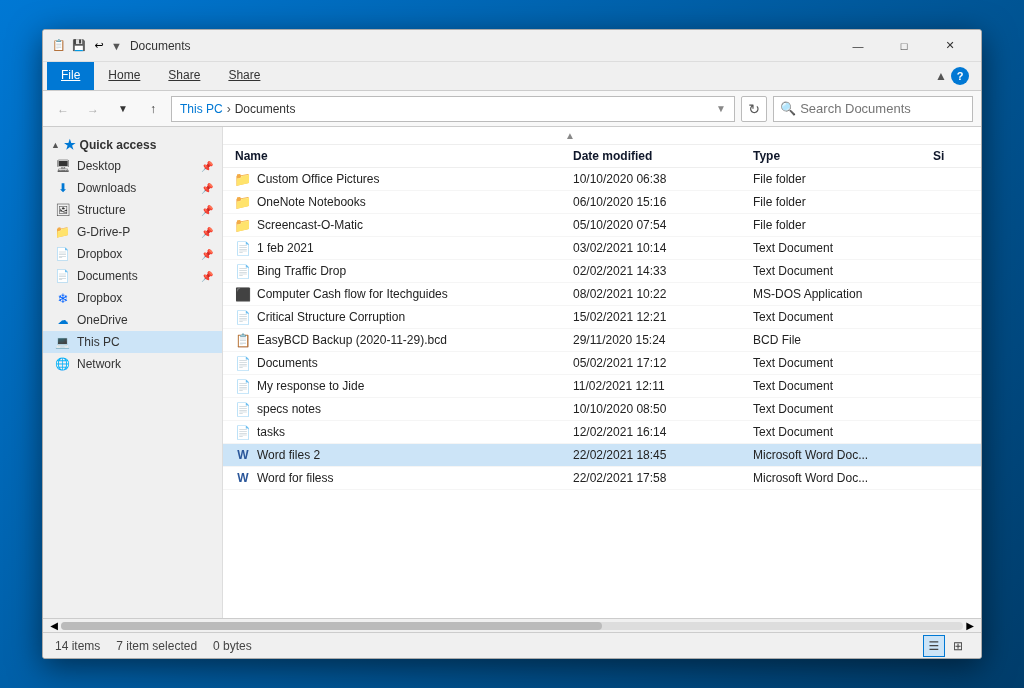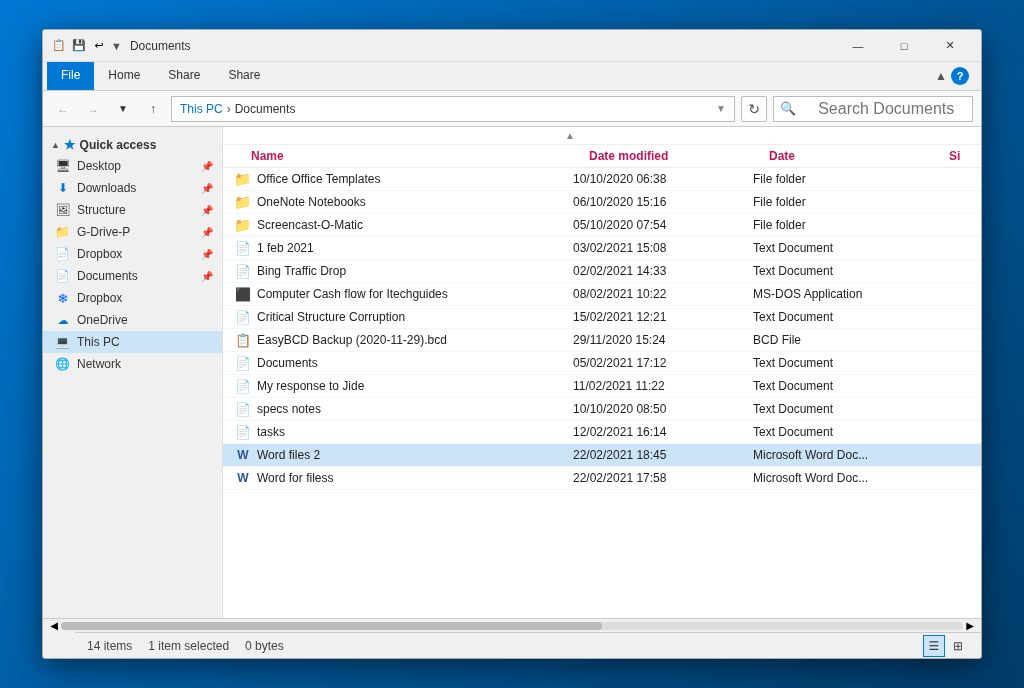--- a/index.html
+++ b/index.html
@@ -82,20 +82,21 @@
       display: flex;
       align-items: center;
       padding: 0 4px;
     }
     .ribbon-tab {
       padding: 6px 14px;
       font-size: 12px;
       cursor: pointer;
       color: #333;
       border-bottom: 2px solid transparent;
+      text-decoration: underline;
     }
     .ribbon-tab.active {
       background: #0078d4;
       color: white;
       padding: 6px 14px;
     }
     .ribbon-right {
       margin-left: auto;
       display: flex;
       align-items: center;
@@ -163,24 +164,23 @@
       align-items: center;
       padding: 0 6px;
       gap: 4px;
       font-size: 12px;
       color: #888;
     }
     .search-bar input {
       border: none;
       outline: none;
       background: transparent;
-      font-size: 16px;
+      font-size: 13px;
       color: #333;
       width: 100%;
-      margin-left: 18px;
     }
 
     
     .main-content {
       display: flex;
       flex: 1;
       overflow: hidden;
     }
 
     
@@ -230,25 +230,25 @@
     .file-list-container {
       flex: 1;
       overflow-y: auto;
       background: white;
       display: flex;
       flex-direction: column;
     }
     .file-list-header {
       display: flex;
       align-items: center;
-      padding: 4px 16px;
+      padding: 4px 0;
       border-bottom: 1px solid #eee;
       font-size: 12px;
       font-weight: 600;
-      color: #be185d;
+      color: #0f172a;
       background: white;
       position: sticky;
       top: 0;
       z-index: 1;
     }
     .col-name { flex: 0 0 350px; padding-left: 12px; }
     .col-date { flex: 0 0 180px; }
     .col-type { flex: 0 0 180px; }
     .col-size { flex: 1; }
     .file-row {
@@ -280,21 +280,20 @@
       height: 26px;
       background: #f0f0f0;
       border-top: 1px solid #ccc;
       display: flex;
       align-items: center;
       padding: 0 12px;
       font-size: 12px;
       color: #444;
       gap: 16px;
       flex-shrink: 0;
-      margin-left: 32px;
     }
     .status-bar-right {
       margin-left: auto;
       display: flex;
       gap: 2px;
     }
     .view-btn {
       width: 22px;
       height: 22px;
       display: flex;
@@ -452,30 +451,30 @@
 
     <div class="file-list-container">
 
       <div style="height:18px;display:flex;align-items:center;padding-left:12px;background:white;border-bottom:1px solid #eee;">
         <span style="font-size:10px;color:#888;margin-left:330px;">▲</span>
       </div>
 
       <div class="file-list-header">
         <div class="col-name">Name</div>
         <div class="col-date">Date modified</div>
-        <div class="col-type">Date</div>
+        <div class="col-type">Type</div>
         <div class="col-size">Si</div>
       </div>
 
       <div class="file-row">
         <div class="col-name">
             <div class="file-icon">
               <span class="folder-icon-yellow">📁</span>
             </div>
-            <span>Office Office Templates</span>
+            <span>Custom Office Pictures</span>
           </div>
         <div class="col-date">10/10/2020 06:38</div>
         <div class="col-type">File folder</div>
         <div class="col-size"></div>
       </div>
       <div class="file-row">
         <div class="col-name">
             <div class="file-icon">
               <span class="folder-icon-yellow">📁</span>
             </div>
@@ -496,21 +495,21 @@
         <div class="col-type">File folder</div>
         <div class="col-size"></div>
       </div>
       <div class="file-row">
         <div class="col-name">
             <div class="file-icon">
               <span style="color:#888;font-size:13px;">📄</span>
             </div>
             <span>1 feb 2021</span>
           </div>
-        <div class="col-date">03/02/2021 15:08</div>
+        <div class="col-date">03/02/2021 10:14</div>
         <div class="col-type">Text Document</div>
         <div class="col-size"></div>
       </div>
       <div class="file-row">
         <div class="col-name">
             <div class="file-icon">
               <span style="color:#888;font-size:13px;">📄</span>
             </div>
             <span>Bing Traffic Drop</span>
           </div>
@@ -562,21 +561,21 @@
         <div class="col-type">Text Document</div>
         <div class="col-size"></div>
       </div>
       <div class="file-row">
         <div class="col-name">
             <div class="file-icon">
               <span style="color:#888;font-size:13px;">📄</span>
             </div>
             <span>My response to Jide</span>
           </div>
-        <div class="col-date">11/02/2021 11:22</div>
+        <div class="col-date">11/02/2021 12:11</div>
         <div class="col-type">Text Document</div>
         <div class="col-size"></div>
       </div>
       <div class="file-row">
         <div class="col-name">
             <div class="file-icon">
               <span style="color:#888;font-size:13px;">📄</span>
             </div>
             <span>specs notes</span>
           </div>
@@ -623,20 +622,20 @@
   <div class="scrollbar-area">
     <div style="width:14px;height:14px;display:flex;align-items:center;justify-content:center;font-size:10px;cursor:pointer;">◀</div>
     <div class="scroll-track">
       <div class="scroll-thumb"></div>
     </div>
     <div style="width:14px;height:14px;display:flex;align-items:center;justify-content:center;font-size:10px;cursor:pointer;">▶</div>
   </div>
 
   <div class="status-bar">
     <span>14 items</span>
-    <span>1 item selected</span>
+    <span>7 item selected</span>
     <span>0 bytes</span>
     <div class="status-bar-right">
       <div class="view-btn active" title="Details">☰</div>
       <div class="view-btn" title="Large icons">⊞</div>
     </div>
   </div>
 </div>
 
 </body></html>

